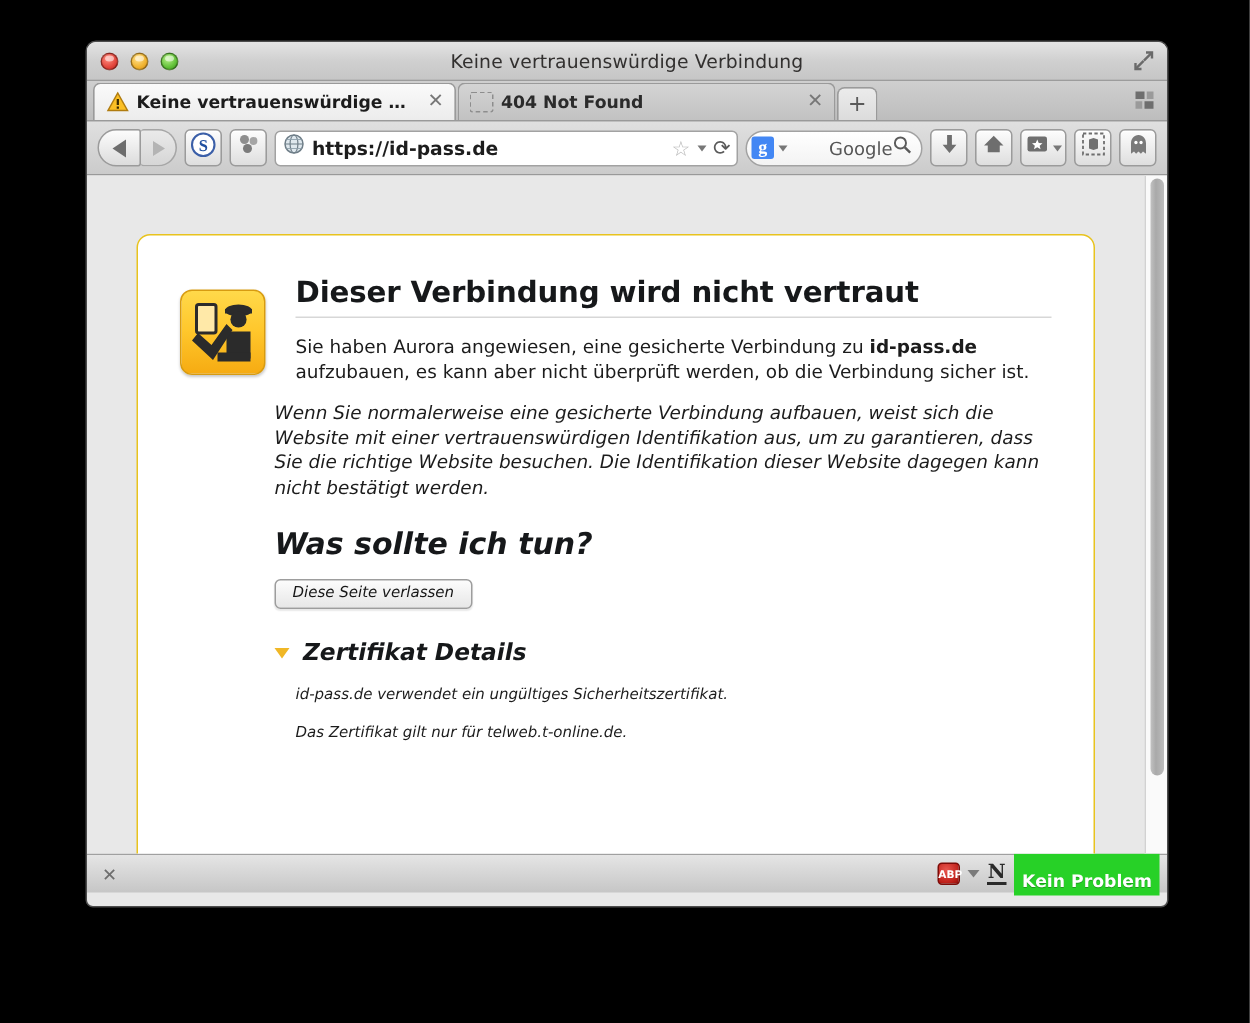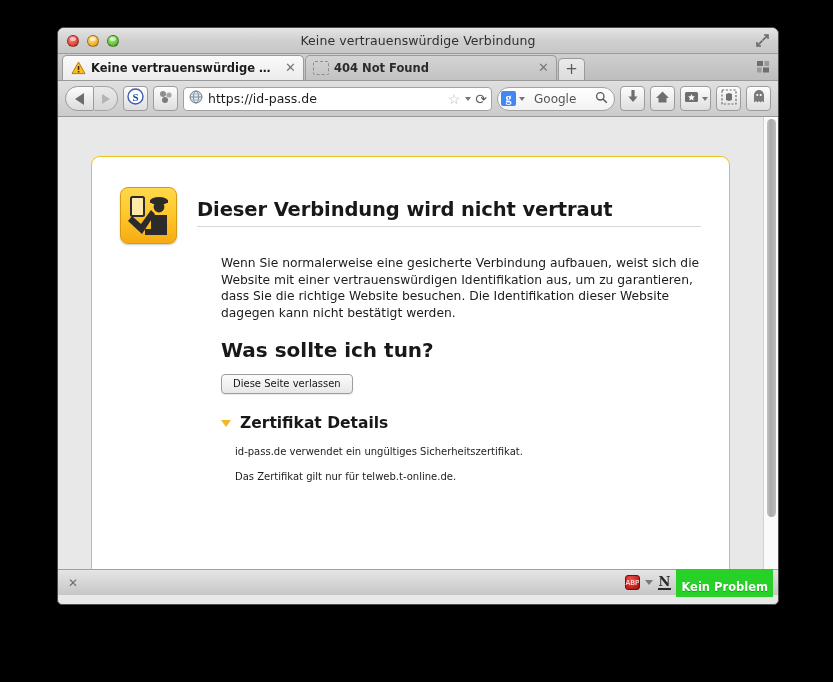--- a/index.html
+++ b/index.html
@@ -246,20 +246,21 @@
     min-width: 60px;
   }
   .url-text {
     flex: 1 1 auto;
     font-size: 12.5px;
     color: #1d1d1d;
     font-family: "DejaVu Sans", sans-serif;
     margin-left: 5px;
     white-space: nowrap;
     overflow: hidden;
+    font-weight: bold;
   }
   .searchbar {
     width: 118px;
     height: 24px;
     background: linear-gradient(to bottom, #ffffff, #f3f3f3);
     border: 1px solid #a2a2a2;
     border-radius: 12px;
     display: flex;
     align-items: center;
     padding: 0 6px 0 3px;
@@ -275,20 +276,21 @@
     text-align: center;
     line-height: 15px;
     font-family: "Liberation Serif", serif;
   }
   .search-label {
     flex: 1 1 auto;
     font-size: 12px;
     color: #555;
     margin-left: 9px;
     font-family: "DejaVu Sans", sans-serif;
+    text-align: right;
   }
   .caret-dn {
     width: 0; height: 0;
     border-left: 3.5px solid transparent;
     border-right: 3.5px solid transparent;
     border-top: 4px solid #777;
     margin-left: 3px;
   }
   .star {
     color: #b8b8b8;
@@ -357,21 +359,21 @@
     padding-bottom: 5px;
     border-bottom: 1px solid #d7d7d7;
   }
   p.body {
     margin: 11px 0 0 0;
     font-size: 12.3px;
     line-height: 16.5px;
     color: #1c1c1c;
     font-family: "DejaVu Sans", sans-serif;
   }
-  .wb-body { margin-left: 101px; margin-top: 0; }
+  .wb-body { margin-left: 63px; margin-top: 0; font-style: italic; }
   h2.sub {
     margin: 17px 0 0 0;
     font-size: 20px;
     font-weight: bold;
     color: #16181a;
     font-family: "DejaVu Sans", sans-serif;
   }
   .leave-btn {
     margin-top: 12px;
     display: inline-block;
@@ -450,21 +452,21 @@
     display: flex;
     align-items: center;
     gap: 5px;
   }
   .abp-icon {
     width: 15px; height: 15px;
     background: radial-gradient(circle at 38% 30%, #e8564e, #c0201a 70%, #8d0f0b);
     border-radius: 3px;
     color: #fff;
     font-size: 7px;
-    font-weight: normal;
+    font-weight: bold;
     line-height: 15px;
     text-align: center;
     font-family: "DejaVu Sans", sans-serif;
     border: 1px solid #7c0c08;
     box-sizing: border-box;
   }
   .n-icon {
     font-size: 13px;
     font-weight: bold;
     color: #2a2a2a;
@@ -659,20 +661,21 @@
                   <rect x="29" y="12" width="18" height="3" fill="#2b2b2b"></rect>
                   <circle cx="38" cy="19" r="5.4" fill="#2b2b2b"></circle>
                   <path d="M30 27 L46 27 L46 45 L30 45 Z" fill="#2b2b2b"></path>
                   <path d="M11 28 L20 36 L30 22 L34 26 L21 46 L7 33 Z" fill="#2b2b2b"></path>
                   <rect x="24" y="41" width="22" height="6" fill="#2b2b2b"></rect>
                 </g>
               </svg>
             </div>
             <div class="wb-head-text">
               <h1 class="title">Dieser Verbindung wird nicht vertraut</h1>
+              <p class="body"><span>Sie haben Aurora angewiesen, eine gesicherte Verbindung zu </span><b>id-pass.de</b><span> aufzubauen, es kann aber nicht überprüft werden, ob die Verbindung sicher ist.</span></p>
             </div>
           </div>
 
           <div class="wb-body">
             <p class="body">Wenn Sie normalerweise eine gesicherte Verbindung aufbauen, weist sich die Website mit einer vertrauenswürdigen Identifikation aus, um zu garantieren, dass Sie die richtige Website besuchen. Die Identifikation dieser Website dagegen kann nicht bestätigt werden.</p>
 
             <h2 class="sub">Was sollte ich tun?</h2>
 
             <div class="leave-btn">Diese Seite verlassen</div>
 

